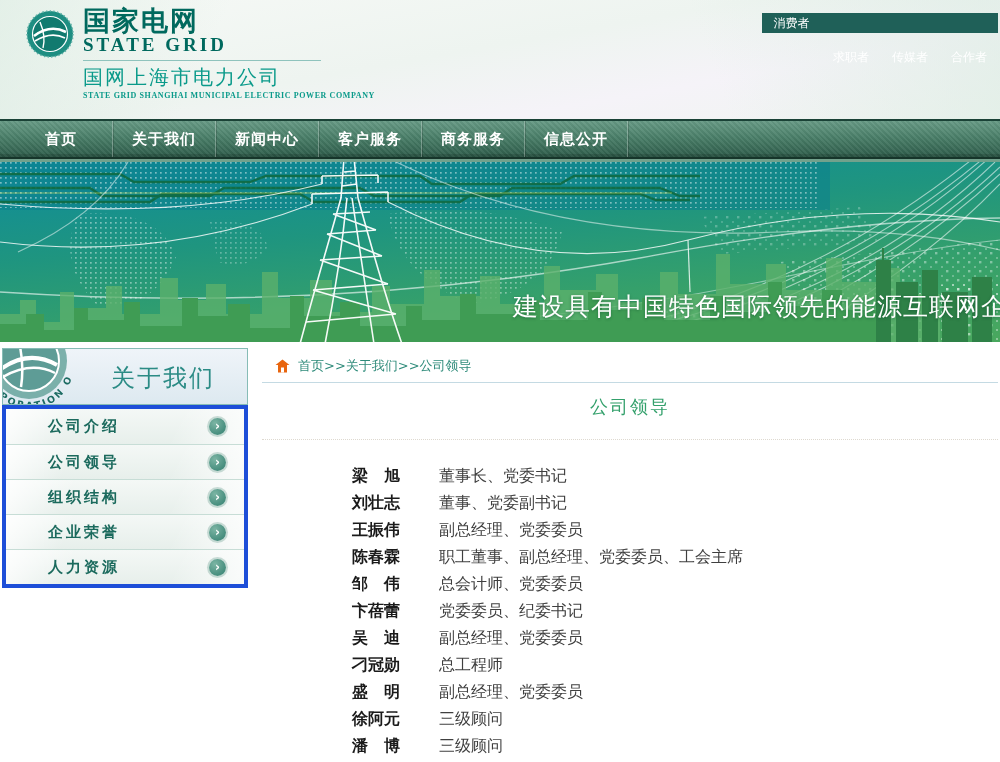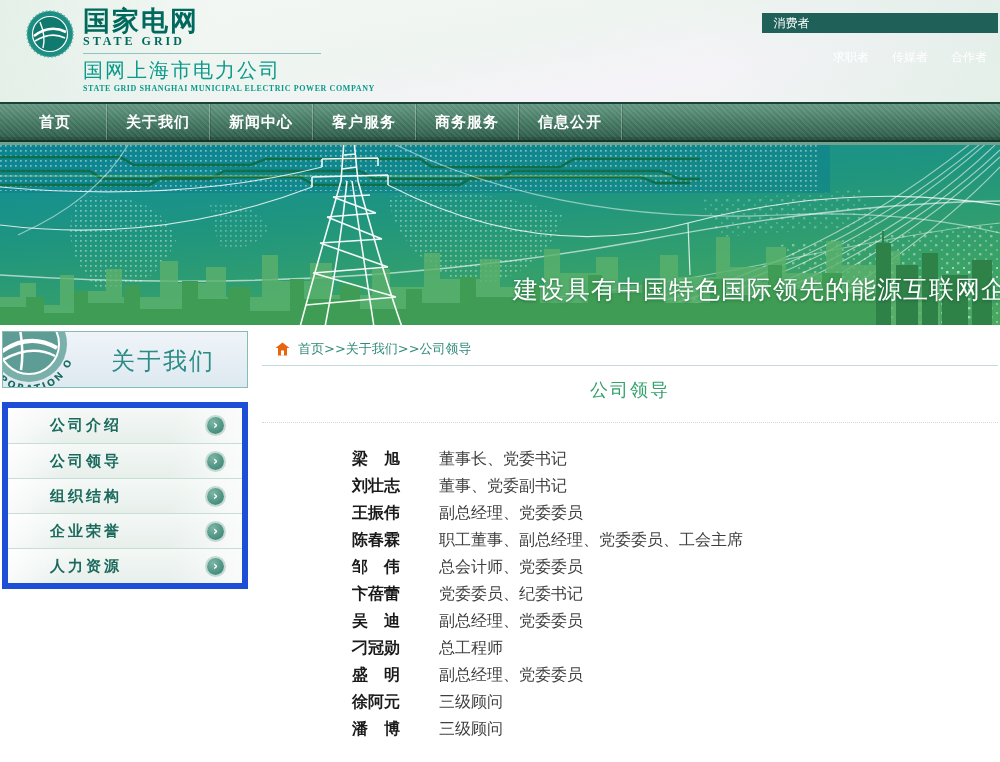--- a/index.html
+++ b/index.html
@@ -1,49 +1,49 @@
 <!DOCTYPE html>
 <html><head>
 <meta charset="utf-8">
 <style>
   * { margin:0; padding:0; box-sizing:border-box; }
   html,body { width:1000px; background:#fff; font-family:"DejaVu Sans", sans-serif; }
   .page { width:1000px; height:762px; overflow:hidden; background:#fff; position:relative; }
 
   
   .header {
-    position:relative; height:103px;
+    position:relative; height:120px;
     background:
       linear-gradient(115deg, rgba(213,233,221,.55) 0%, rgba(255,255,255,0) 22%),
       linear-gradient(250deg, rgba(219,236,226,.6) 2%, rgba(255,255,255,0) 30%),
       linear-gradient(170deg, #f6f9f6 0%, #eef4f0 45%, #f5f3f8 70%, #eff4f0 100%);
     border-bottom:1px solid #1a4236;
   }
   .logo-wrap { position:absolute; left:26px; top:7px; display:flex; align-items:flex-start; cursor:pointer; }
   .logo-globe { width:48px; height:48px; margin-top:3px; }
   .logo-texts { margin-left:9px; }
   .brand-cn { font-size:27px; font-weight:bold; color:#00695e; letter-spacing:2px; line-height:1.05; }
-  .brand-en { font-family:"Liberation Serif", serif; font-size:12px; font-weight:bold; color:#00695e; letter-spacing:3px; line-height:1.1; }
+  .brand-en { font-family:"Liberation Serif", serif; font-size:19px; font-weight:bold; color:#00695e; letter-spacing:3px; line-height:1.1; }
   .logo-divider { width:238px; height:1px; background:#8fc3bd; margin:4px 0 5px 0; }
   .company-cn { font-size:20px; font-weight:normal; color:#0a9a8a; letter-spacing:2px; line-height:1.15; }
   .company-en { font-family:"Liberation Serif", serif; font-size:8px; font-weight:bold; color:#0a9a8a; letter-spacing:.6px; margin-top:2px; }
 
   .audience-bar {
     position:absolute; top:13px; right:2px; height:20px;
     background:#1f6058; display:flex; align-items:stretch;
   }
   .audience-link {
     width:59px; display:flex; align-items:center; justify-content:center;
     color:#fff; font-size:12px; cursor:pointer;
   }
   .audience-link + .audience-link { border-left:1px dashed #58918a;margin-top:44px; }
 
   
   .nav {
-    height:39px; display:flex; align-items:stretch; padding-left:4px;
+    height:39px; display:flex; align-items:stretch; padding-left:10px;
     background:
       repeating-linear-gradient(45deg, rgba(255,255,255,.05) 0 2px, rgba(0,0,0,.04) 2px 4px),
       linear-gradient(#679a85 0%, #4a7f69 45%, #2e5c4a 100%);
     border-top:1px solid #1a4236;
     border-bottom:2px solid #16352a;
     box-shadow:inset 0 -3px 0 rgba(0,0,0,.12);
     position:relative;
   }
   .nav::after { content:""; display:block; position:absolute; left:0; right:0; bottom:-5px; height:3px; background:#72a18c; }
   .nav-item {
@@ -67,21 +67,21 @@
 
   
   .content { display:flex; align-items:flex-start; }
   .sidebar { width:246px; margin-left:2px; flex:0 0 auto; }
   .side-head {
     margin-top:6px; height:57px; border:1px solid #86bcb6;
     background:linear-gradient(#eff4f9 0%, #dde9f0 100%);
     position:relative; overflow:hidden;
   }
   .side-head-title { position:absolute; left:108px; top:13px; font-size:24px; color:#2b8b85; letter-spacing:2px; }
-  .side-menu { margin-top:14px; border:6px solid #1d4ed8; }
+  .side-menu { border:4px solid #1d4ed8; }
   .side-item {
     height:35px; display:flex; align-items:center; cursor:pointer;
     padding-left:42px; position:relative;
     background:
       linear-gradient(115deg, rgba(255,255,255,.9) 0%, rgba(255,255,255,0) 28%),
       linear-gradient(295deg, rgba(255,255,255,.7) 4%, rgba(255,255,255,0) 30%),
       linear-gradient(#f4f8f6 0%, #e7efeb 100%);
   }
   .side-item + .side-item { border-top:1px solid #c7ddd6; }
   .side-item-label { font-size:15px; font-weight:bold; color:#1b6a5d; letter-spacing:3px; }

